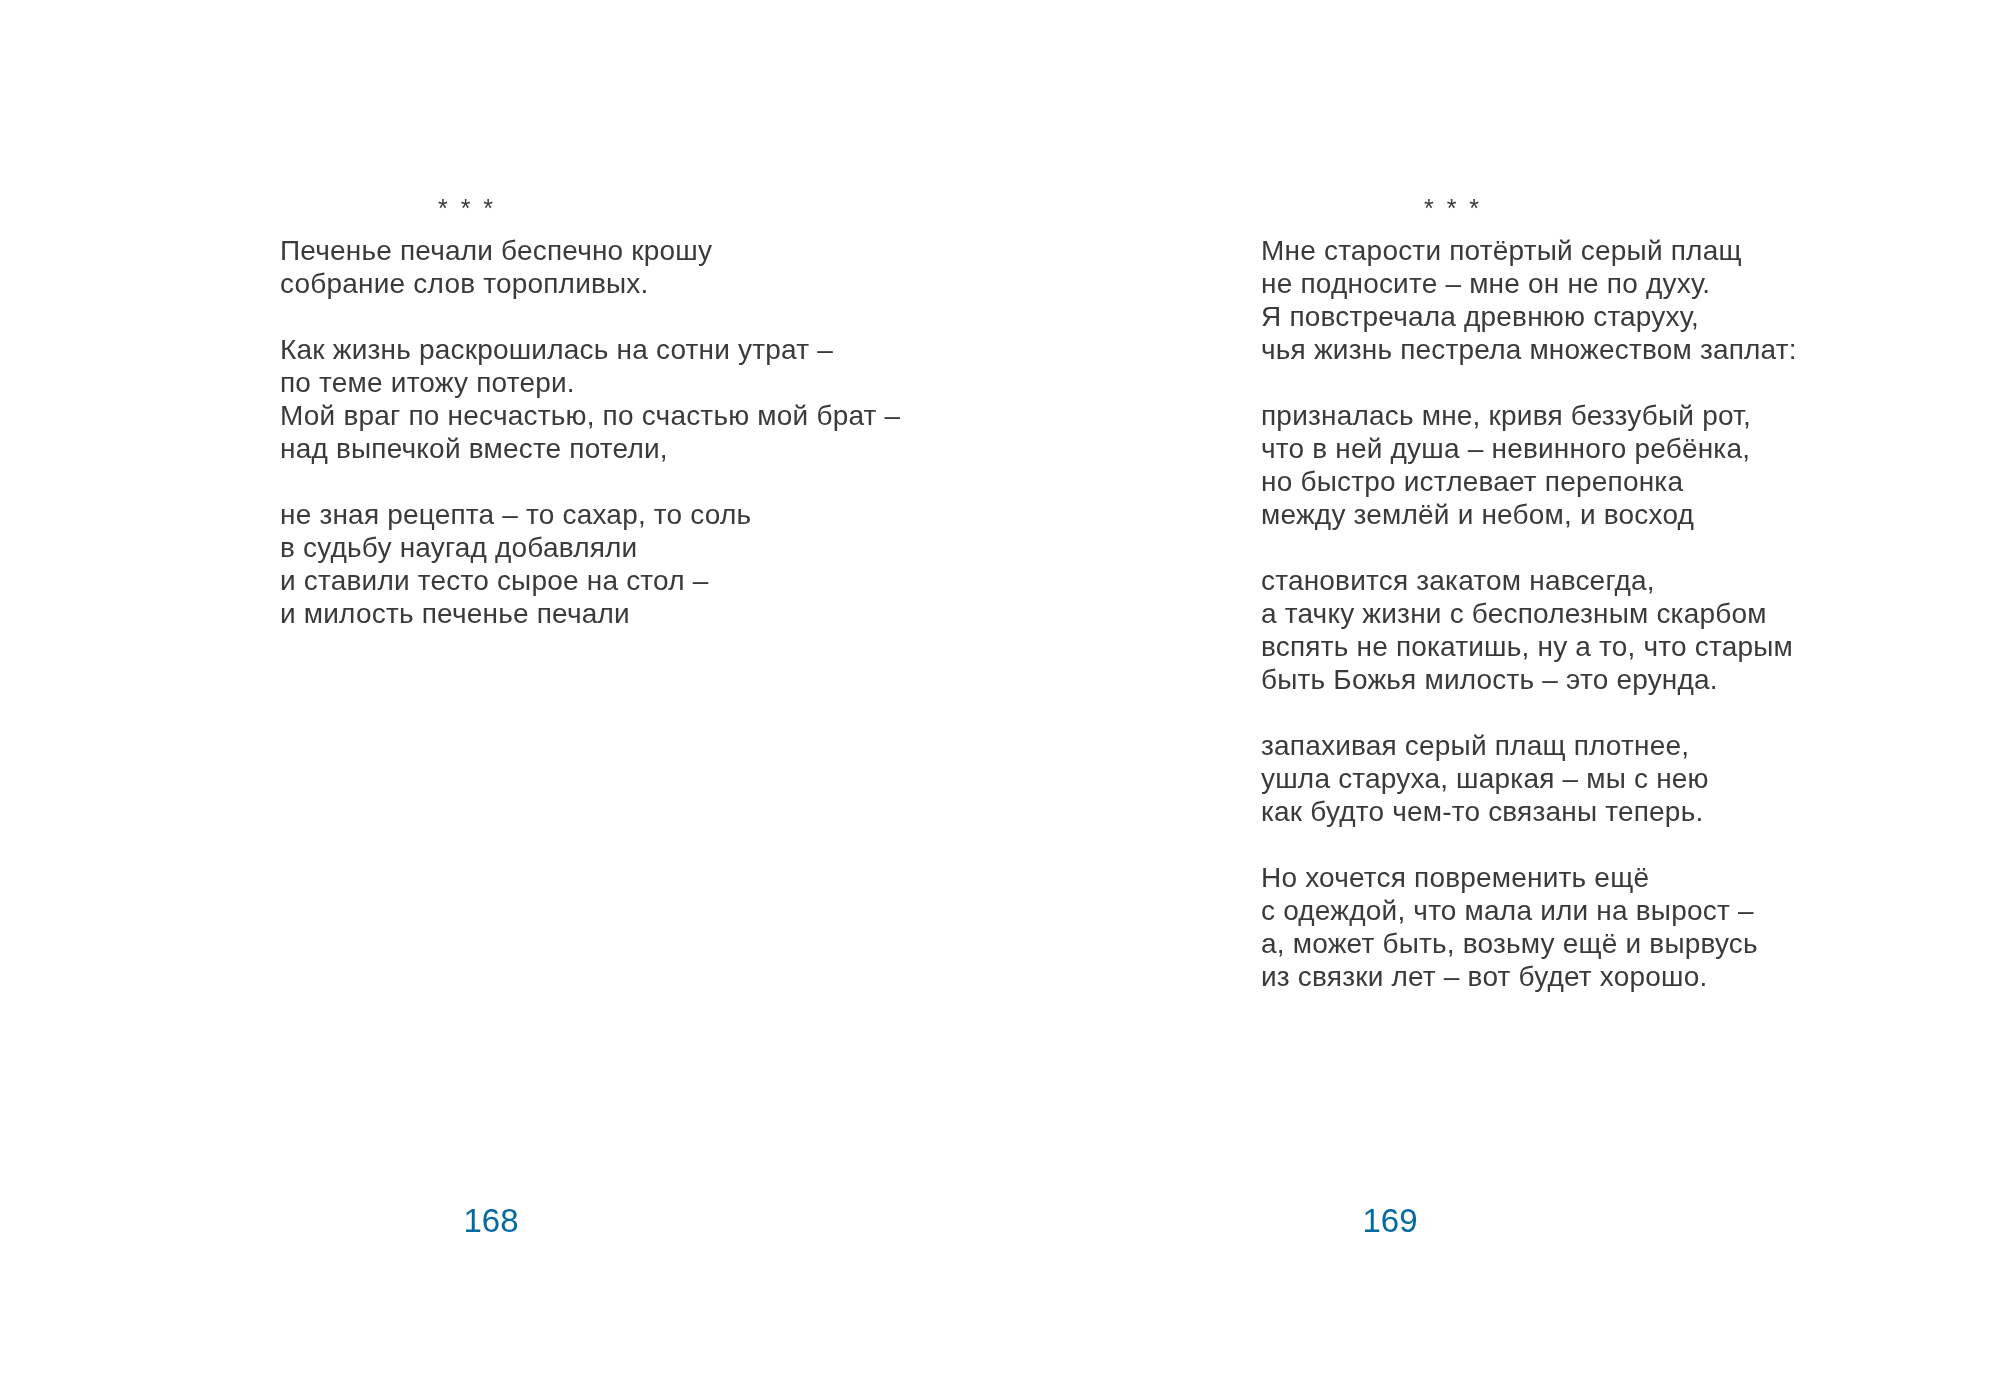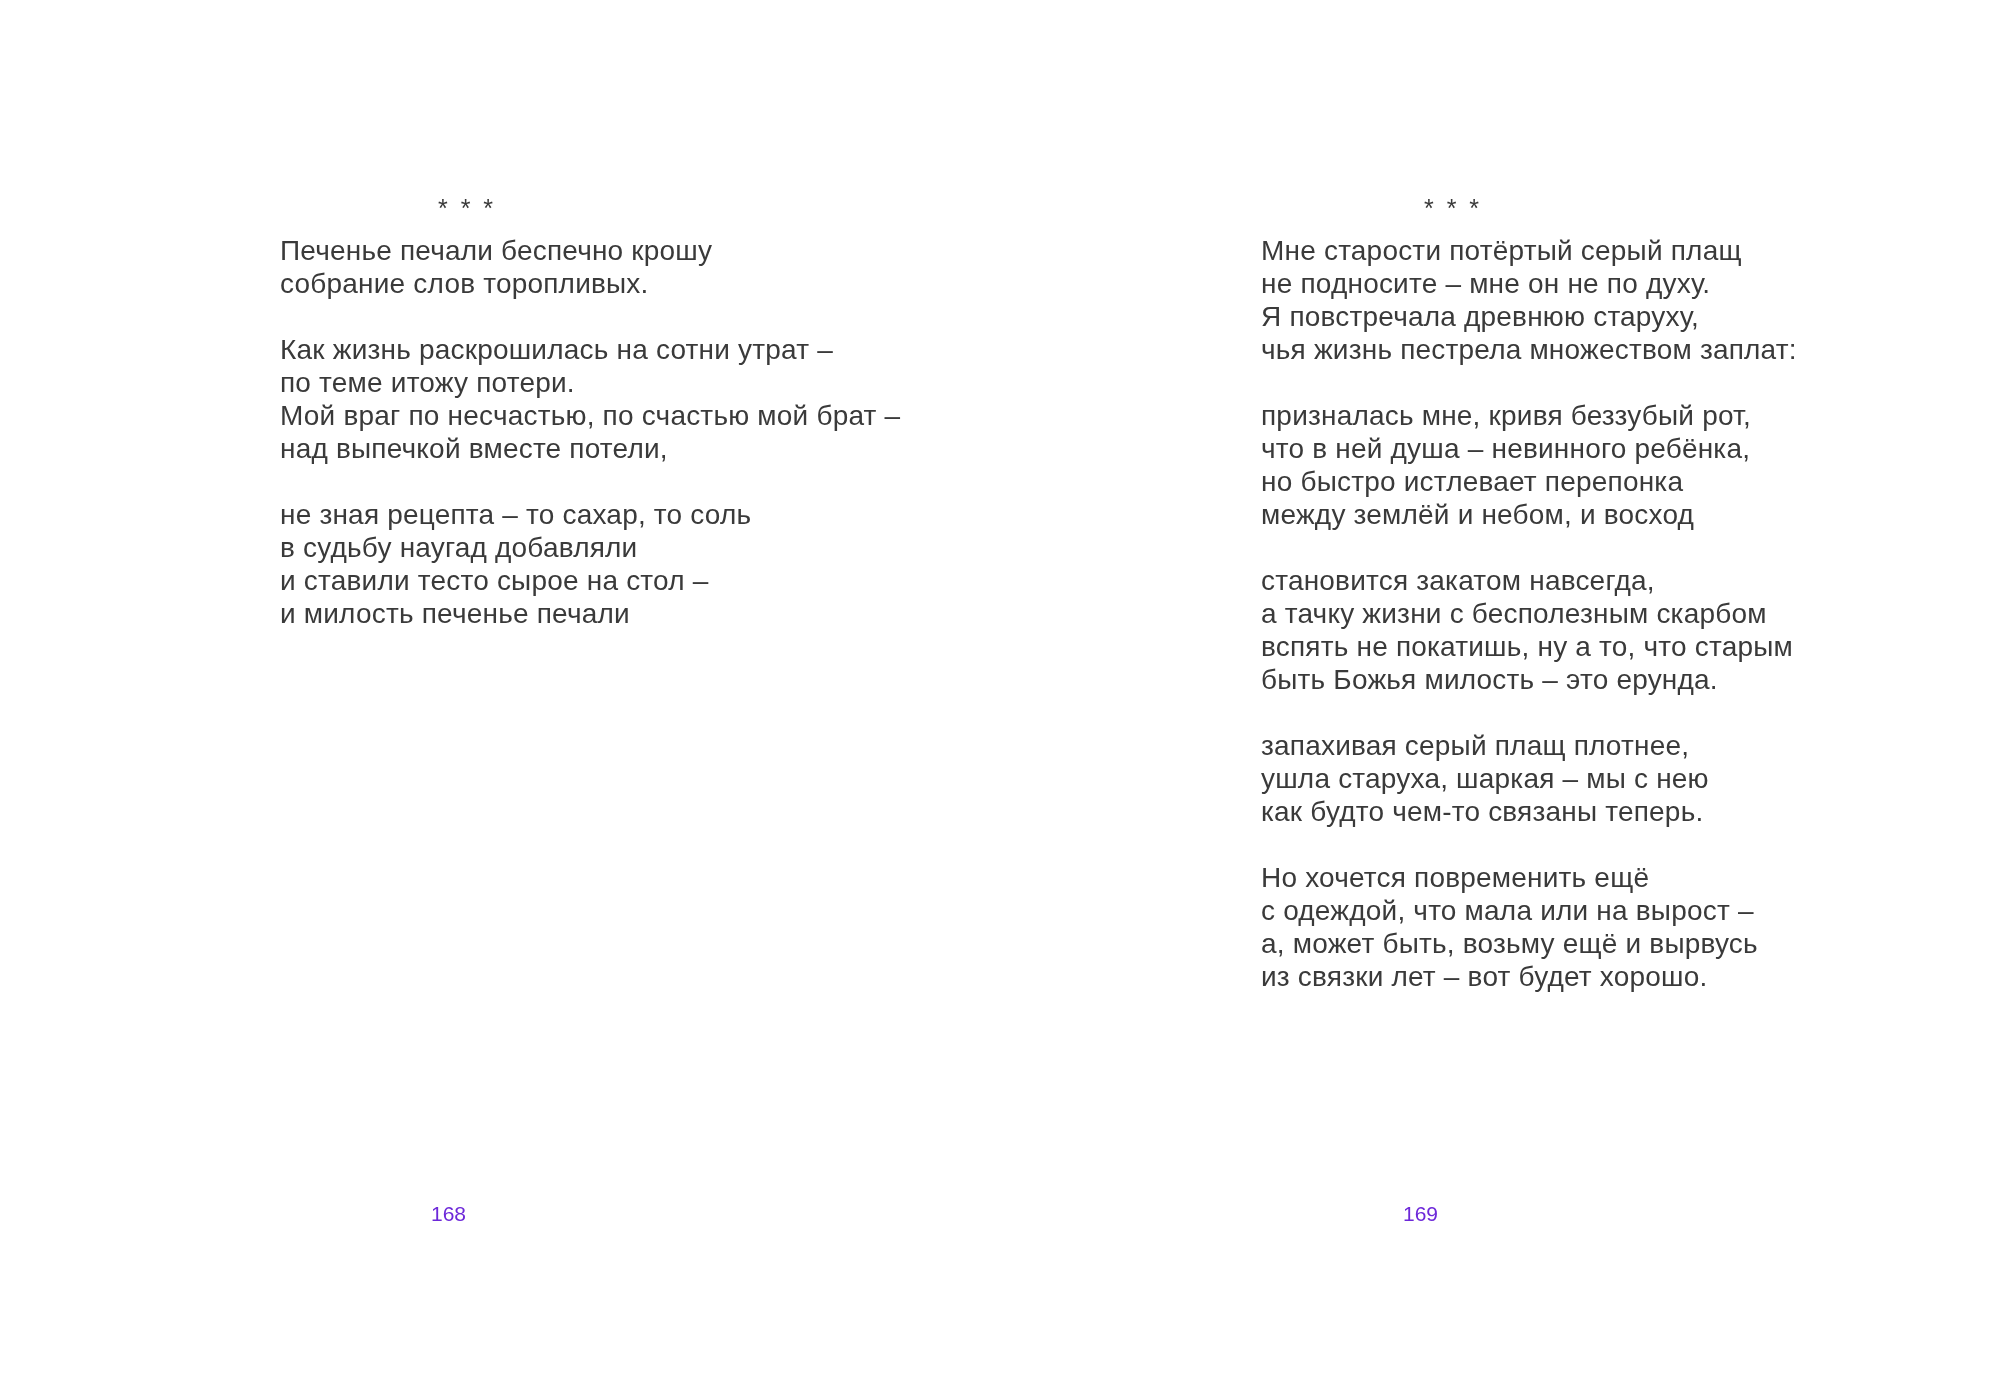--- a/index.html
+++ b/index.html
@@ -33,25 +33,26 @@
     color: #3a3a3a;
   }
   .poem-left  .stars { width: 390px; }
   .poem-right .stars { width: 400px; }
   .stanza { margin-bottom: 33px; }
   .line { height: 33px; margin-left: 8px; }
   .pageno {
     position: absolute;
     top: 1202px;
     width: 120px;
-    font-size: 21px;
-    color: #6d28d9;
+    text-align: center;
+    font-size: 33px;
+    color: #0369a1;
   }
   .pageno-left  { left: 431px; }
-  .pageno-right { left: 1403px; }
+  .pageno-right { left: 1330px; }
 </style>
 </head>
 <body>
 
 <div>
 
   <div class="poem poem-left">
     <div class="stars">* * *</div>
     <div>
         <div class="stanza">

